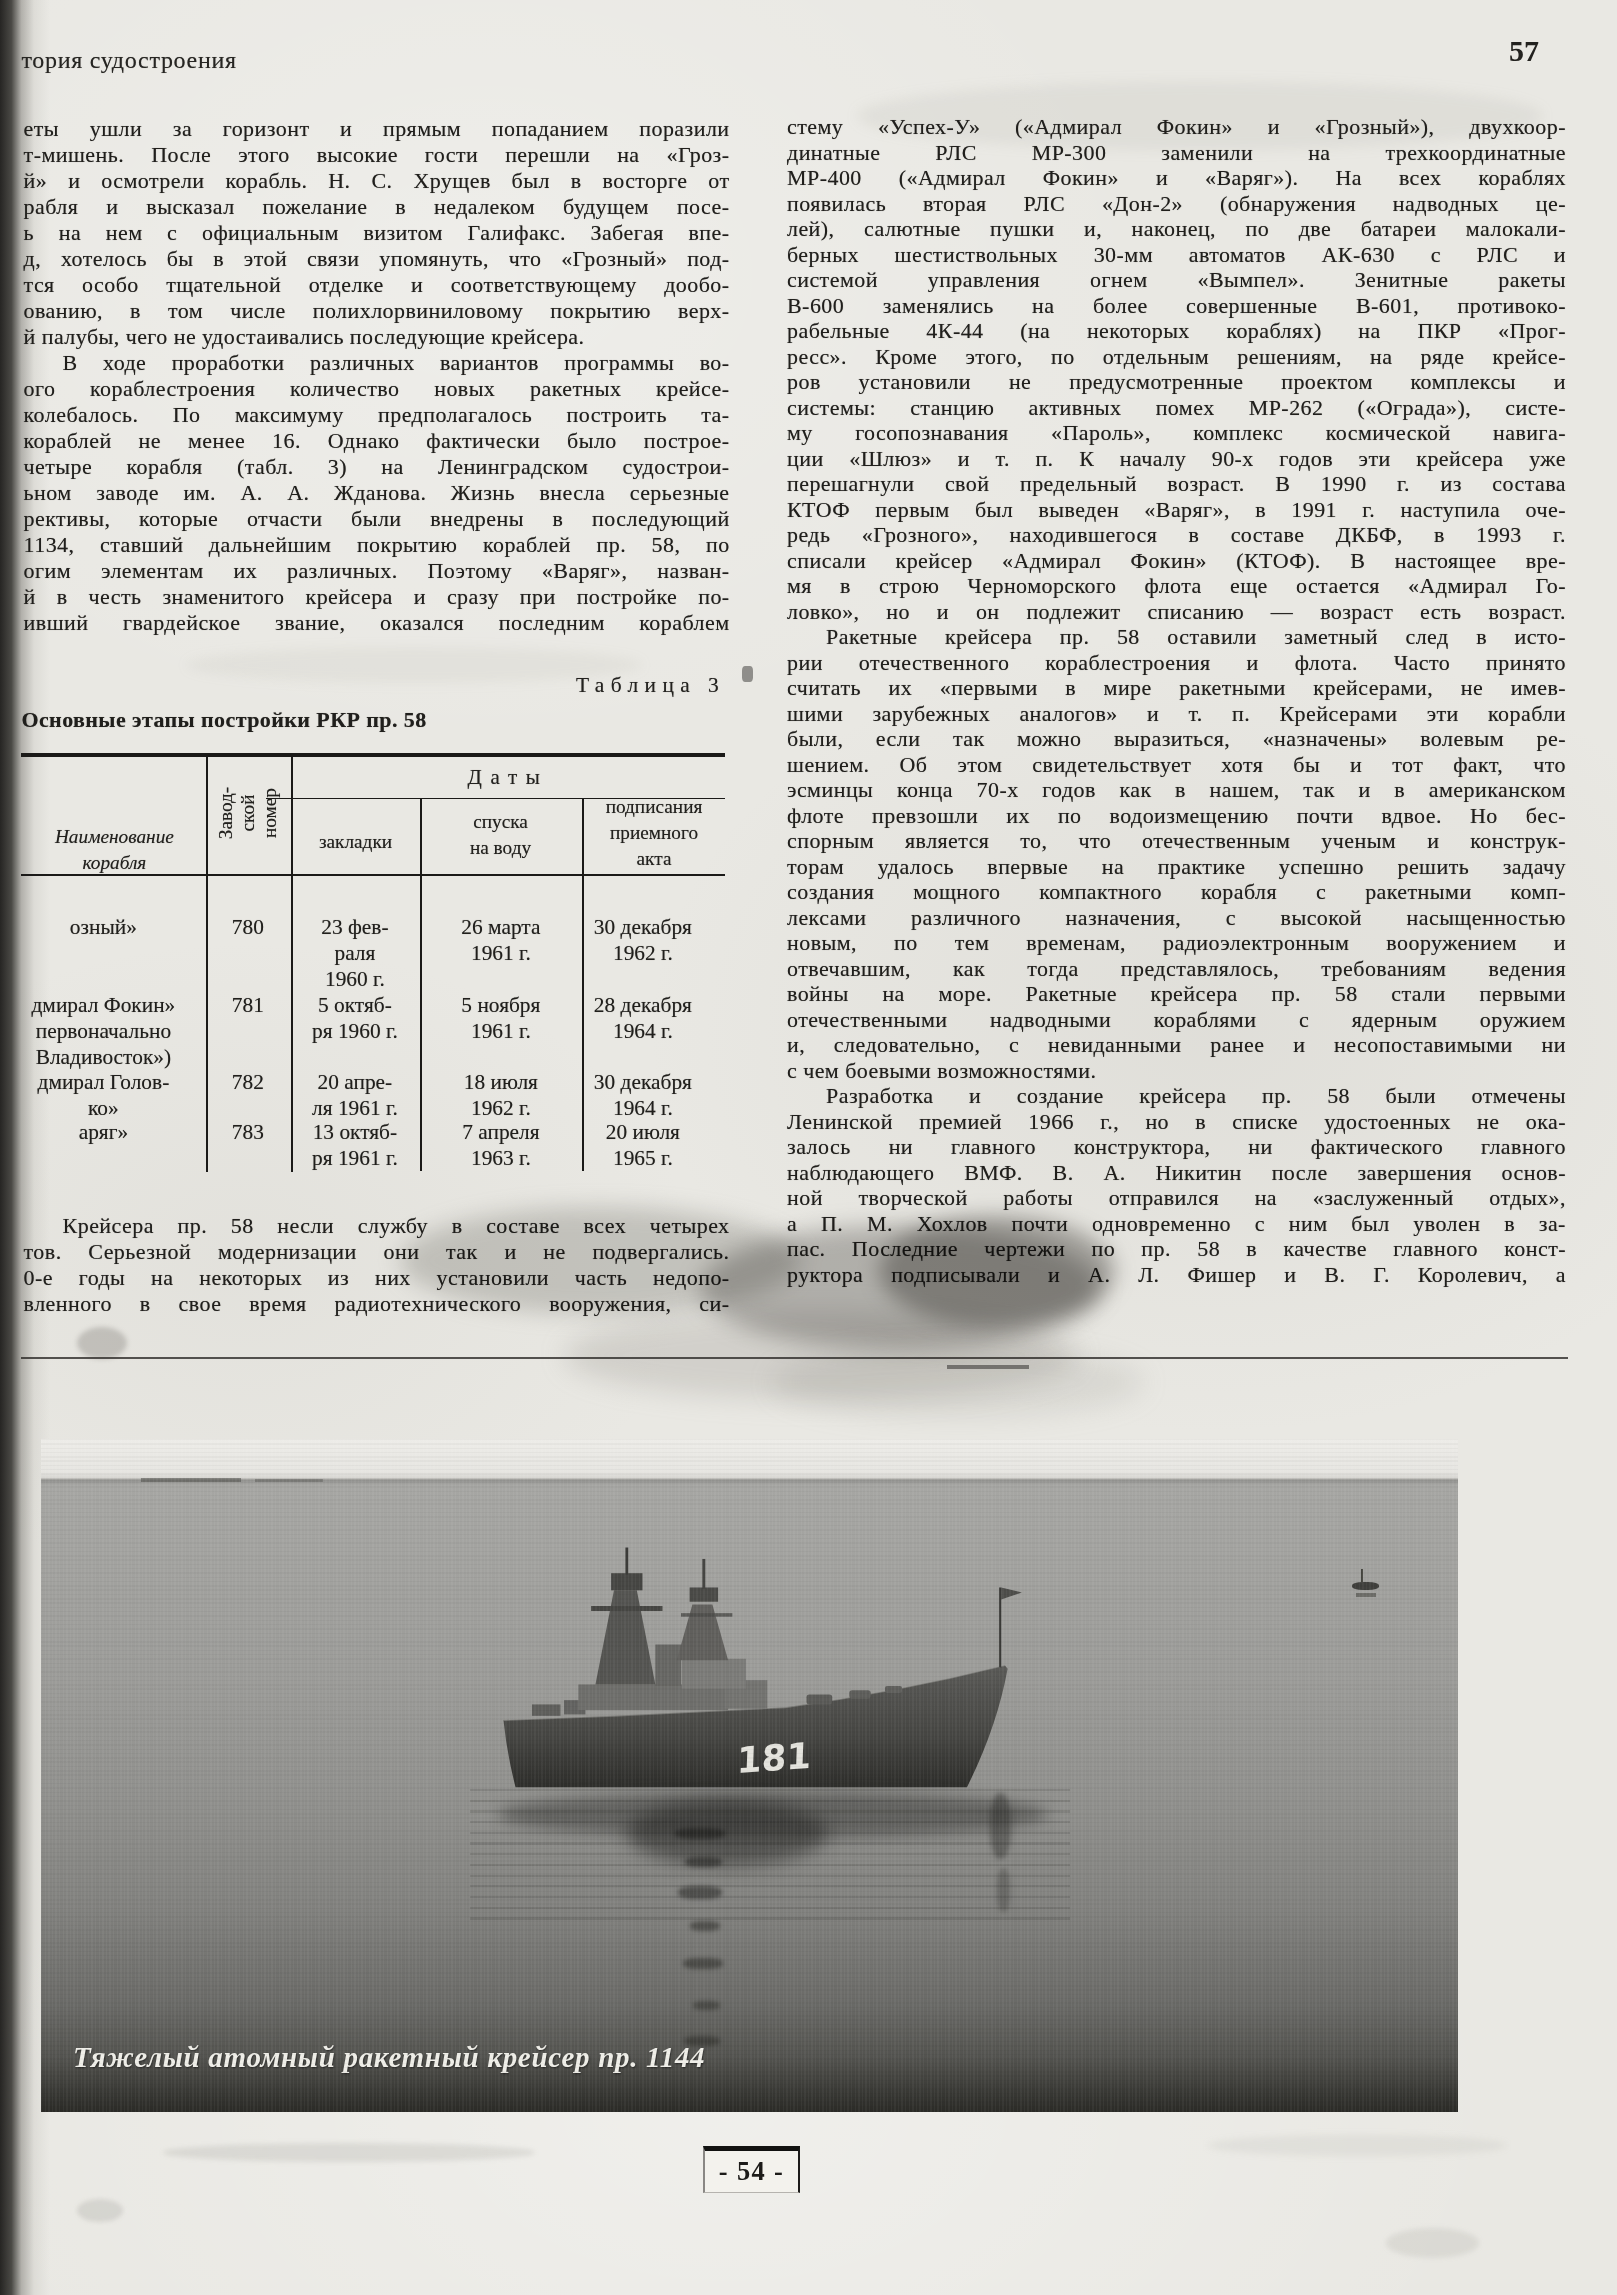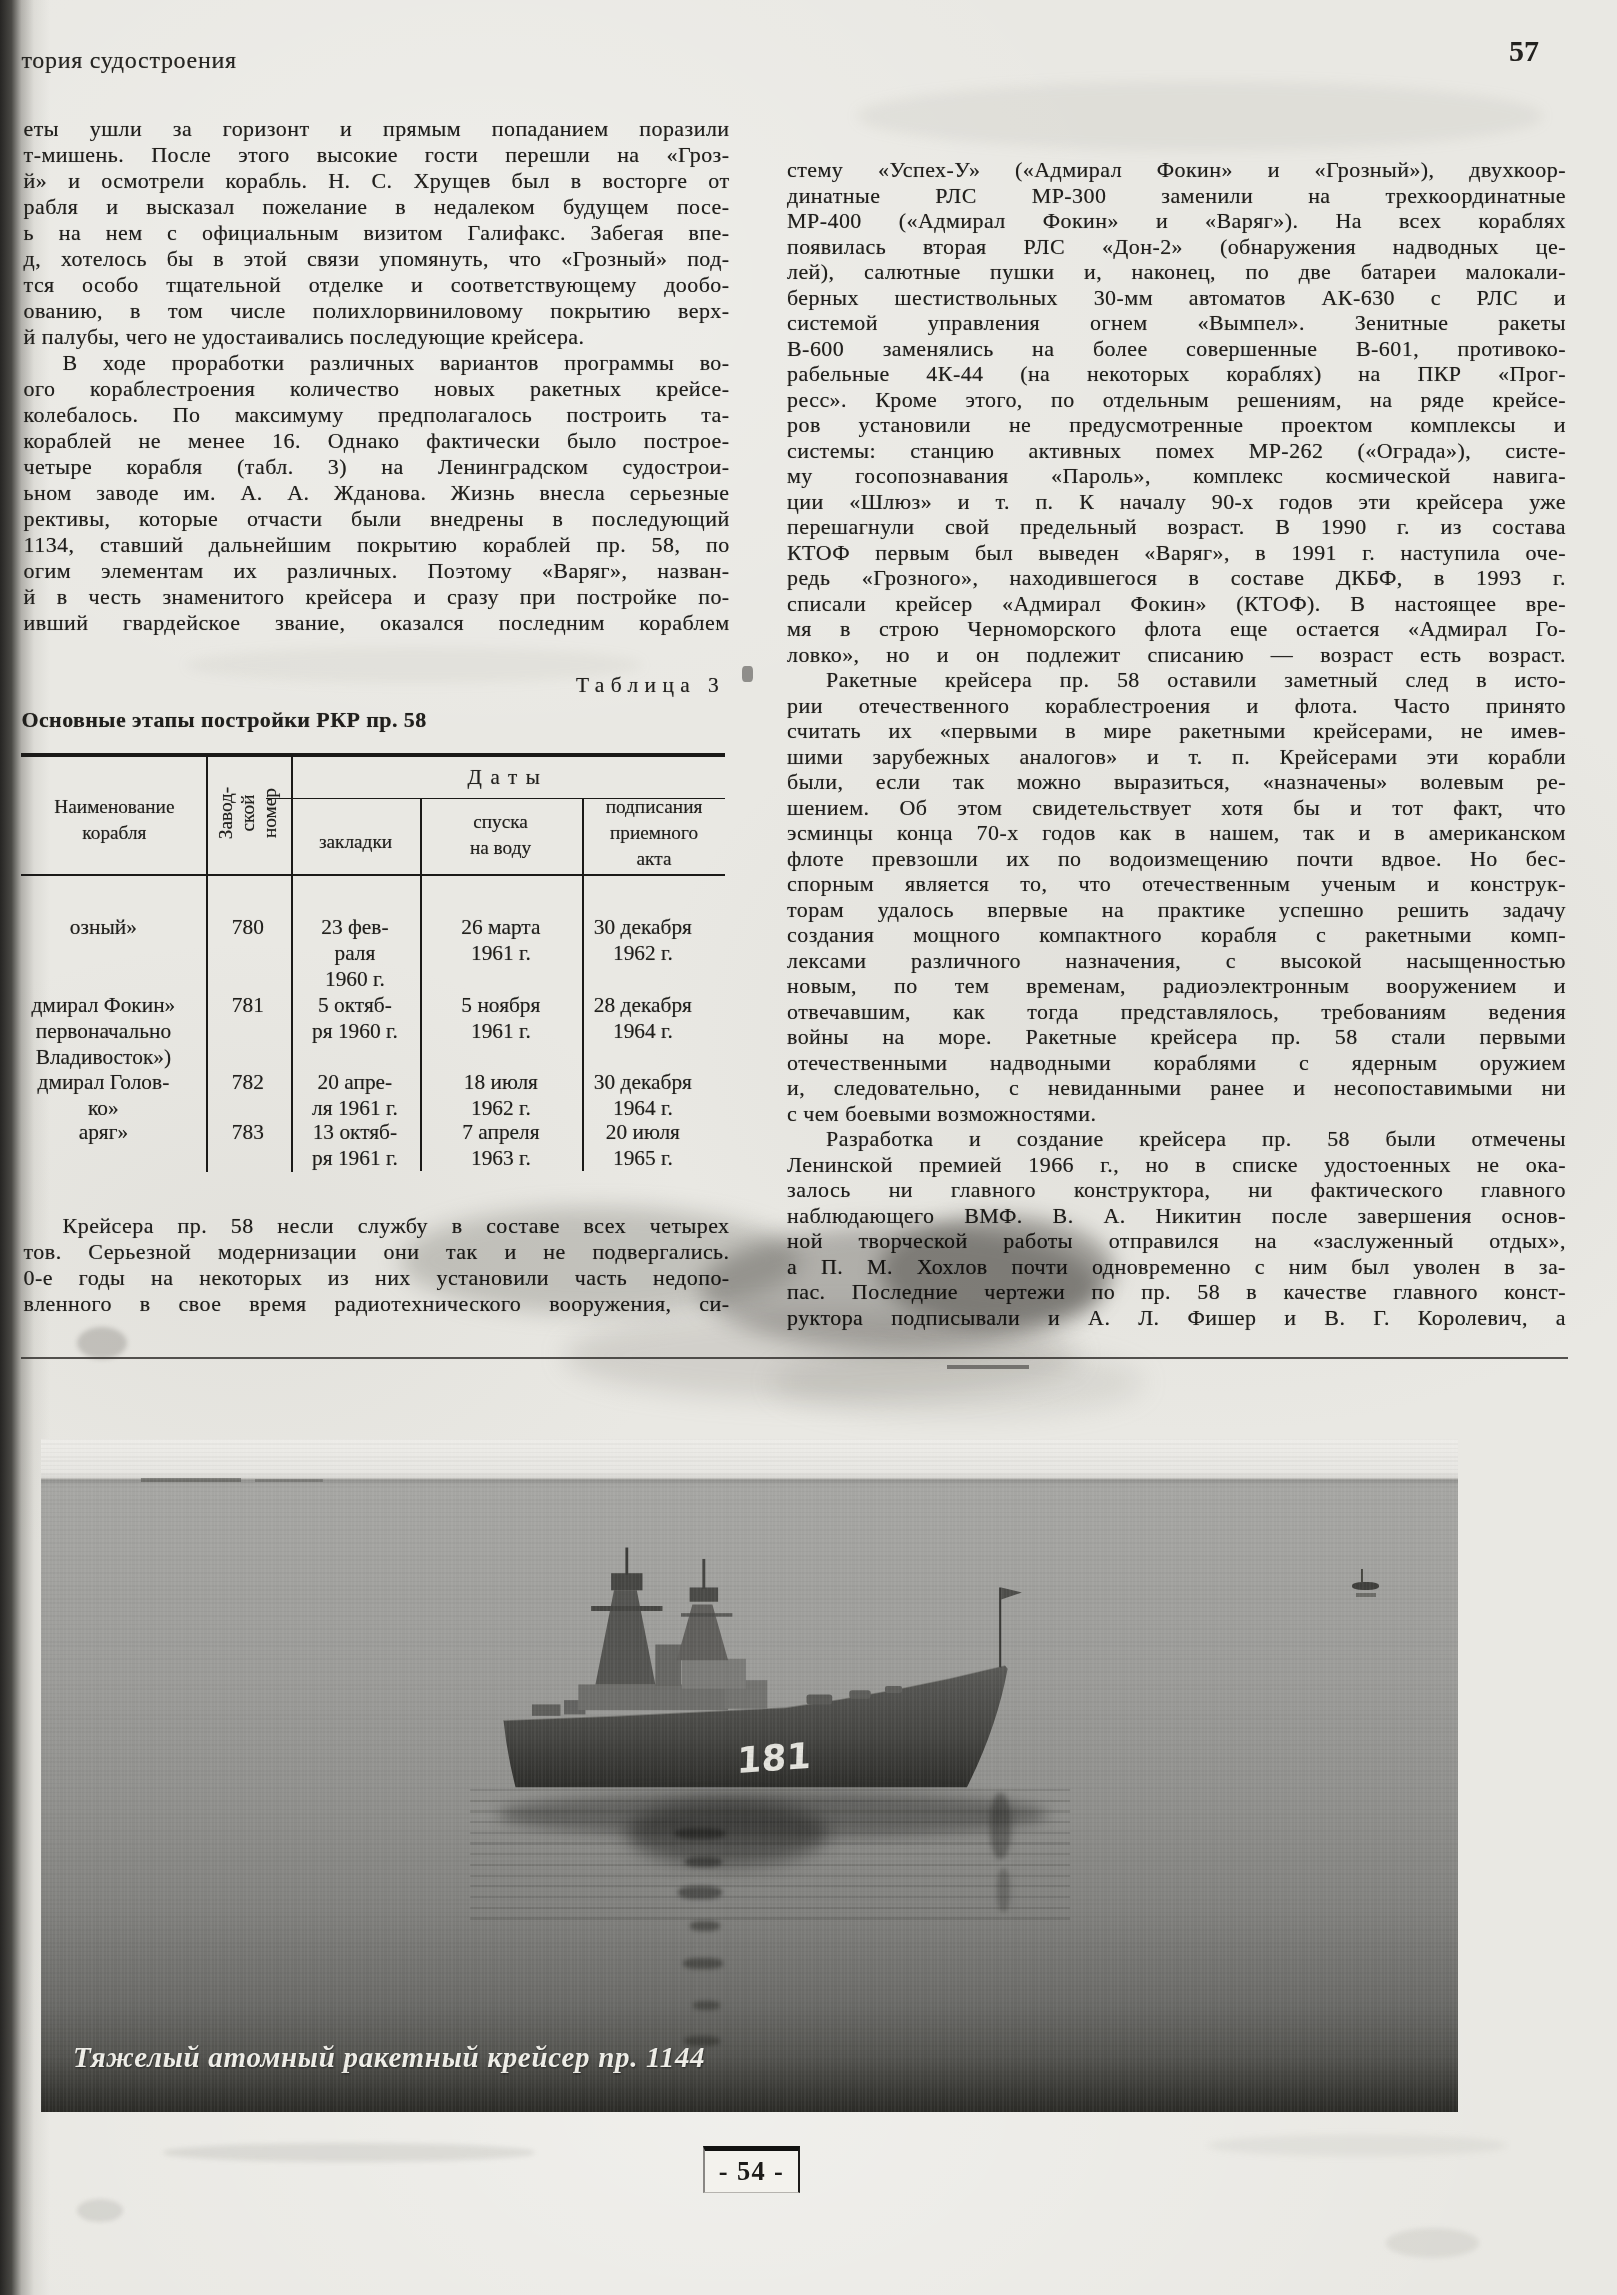--- a/index.html
+++ b/index.html
@@ -19,21 +19,21 @@
   }
   .spine-shadow{position:absolute; left:0; top:0; width:50px; height:100%;
     background:linear-gradient(90deg,#262523 0px,#4a4945 11.4px,rgba(110,108,102,.45) 21.4px,rgba(150,148,140,.15) 34px,transparent 50px);}
   
   .runhead{position:absolute; left:21.4px; top:47px; font-size:24px; font-weight:normal; letter-spacing:0.7px; color:#262522; text-shadow:0 0 0.7px rgba(40,38,34,.5);}
   .pagenum-top{position:absolute; left:1509px; top:34px; font-size:30px; font-weight:bold; color:#23221f;}
   
   .col{position:absolute; font-size:22px; letter-spacing:.02em; text-shadow:0 0 0.7px rgba(32,30,27,.55);}
   .col-left{left:23.6px; top:116px; width:706px; --lh:26px;}
   .col-left2{left:23.6px; top:1213px; width:706px; --lh:26px;}
-  .col-right{left:787px; top:114px; width:779px;margin-top:43px; --lh:25.5px;}
+  .col-right{left:787px; top:114px; width:779px; --lh:25.5px;}
   .tl{display:flex; justify-content:space-between; height:var(--lh); white-space:nowrap; overflow:visible;}
   .tl.nj{display:block;}
   .tl.ind{padding-left:39px;}
   
   .tbl-label{position:absolute; left:429px; top:673px; width:296px; text-align:right; font-size:21.4px; letter-spacing:6.4px; color:#23221f; text-shadow:0 0 0.7px rgba(35,33,30,.5);}
   .tbl-title{position:absolute; left:21.4px; top:707px; width:704px; font-size:22px; font-weight:bold; letter-spacing:0.4px; text-shadow:0 0 0.7px rgba(35,33,30,.55);}
   .rule{position:absolute; background:#1b1a18;}
   .vrule{position:absolute; width:2.1px; background:#1b1a18;}
   .th{position:absolute; font-size:19.3px; line-height:26px; text-align:center; color:#22211e; text-shadow:0 0 0.7px rgba(35,33,30,.5);}
   .th-dates{letter-spacing:8.6px; font-size:21px;}
@@ -296,21 +296,21 @@
   <div class="tbl-title">Основные этапы постройки РКР пр. 58</div>
 
   <div class="rule" style="left:21.4px;top:753px;width:704px;height:4.3px;"></div>
   <div class="rule" style="left:266px;top:798px;width:459px;height:1.4px;"></div>
   <div class="rule" style="left:21.4px;top:874px;width:704px;height:2.1px;"></div>
   <div class="vrule" style="left:206px;top:753px;height:419px;"></div>
   <div class="vrule" style="left:291px;top:753px;height:419px;"></div>
   <div class="vrule" style="left:420px;top:799px;height:372px;"></div>
   <div class="vrule" style="left:582px;top:799px;height:372px;"></div>
 
-  <div class="th" style="left:21.4px;top:794px;width:186px;">
+  <div class="th" style="left:21.4px;top:824px;width:186px;font-style:italic;">
       <div class="tl nj">Наименование</div>
       <div class="tl nj">корабля</div>
     </div>
   <div class="th th-yard" style="left:194px;top:780px;width:107px;">
       <div class="tl nj">Завод-</div>
       <div class="tl nj">ской</div>
       <div class="tl nj">номер</div>
     </div>
   <div class="th th-dates" style="left:291px;top:764px;width:434px;">Даты</div>
   <div class="th" style="left:291px;top:829px;width:129px;">

